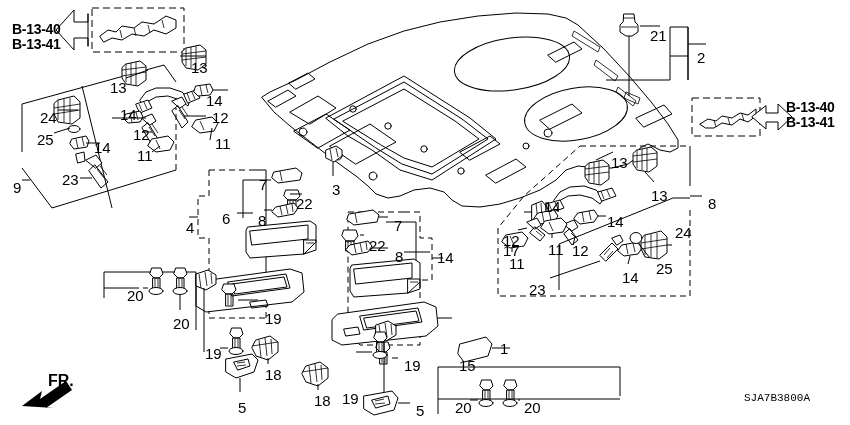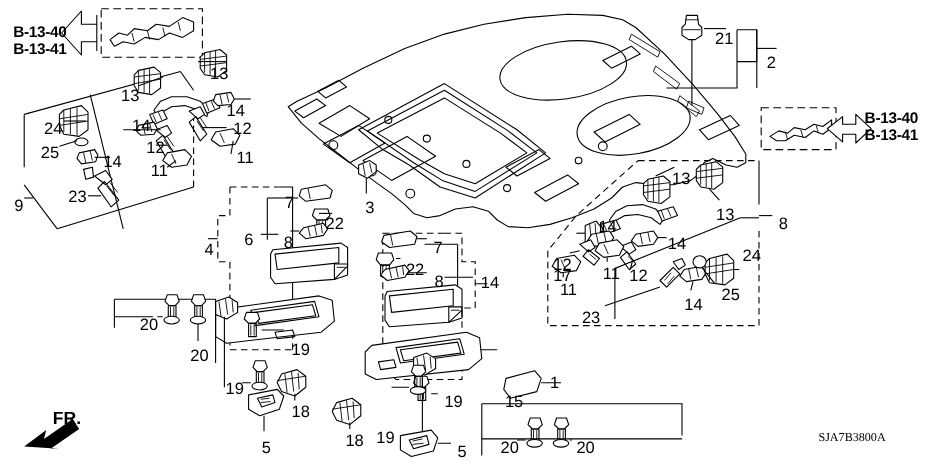--- a/index.html
+++ b/index.html
@@ -5,21 +5,21 @@
   html,body{margin:0;padding:0;background:#fff;}
   body{width:850px;height:425px;overflow:hidden;
        font-family:"Liberation Sans",sans-serif;}
   #root{position:relative;width:825px;height:425px;background:#fff;text-align:center;}
   svg{display:block;position:absolute;top:0;left:0;}
   .lbl{position:absolute;font-family:"Liberation Sans",sans-serif;
        font-size:15px;color:#000;white-space:nowrap;line-height:1;}
   .ref{position:absolute;font-family:"Liberation Sans",sans-serif;
        font-weight:bold;font-size:14px;color:#000;white-space:nowrap;
        line-height:1.08;letter-spacing:-0.3px;}
-  .pn{position:absolute;font-family:Liberation Serif, serif;
+  .pn{position:absolute;font-family:Liberation Mono, monospace;
       font-size:11px;color:#000;white-space:nowrap;}
   .frtxt{position:absolute;font-family:"Liberation Sans",sans-serif;
       font-weight:bold;font-size:16px;color:#000;}
 </style>
 </head>
 <body>
 
 <div id="root">
 
 <svg width="850" height="425" viewBox="0 0 850 425">

